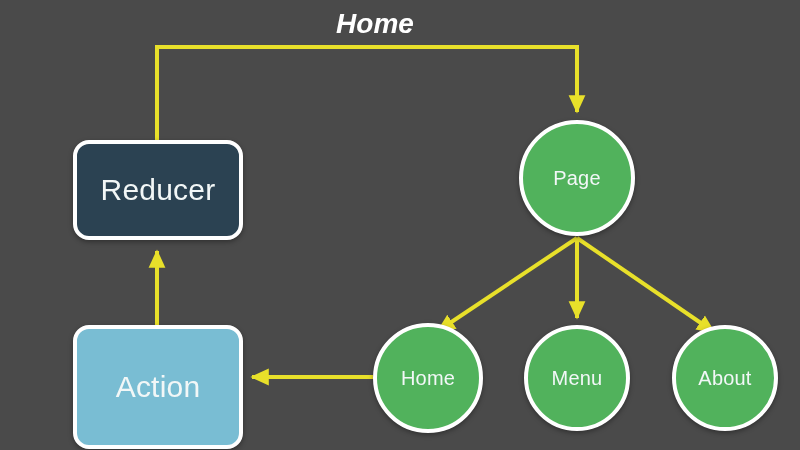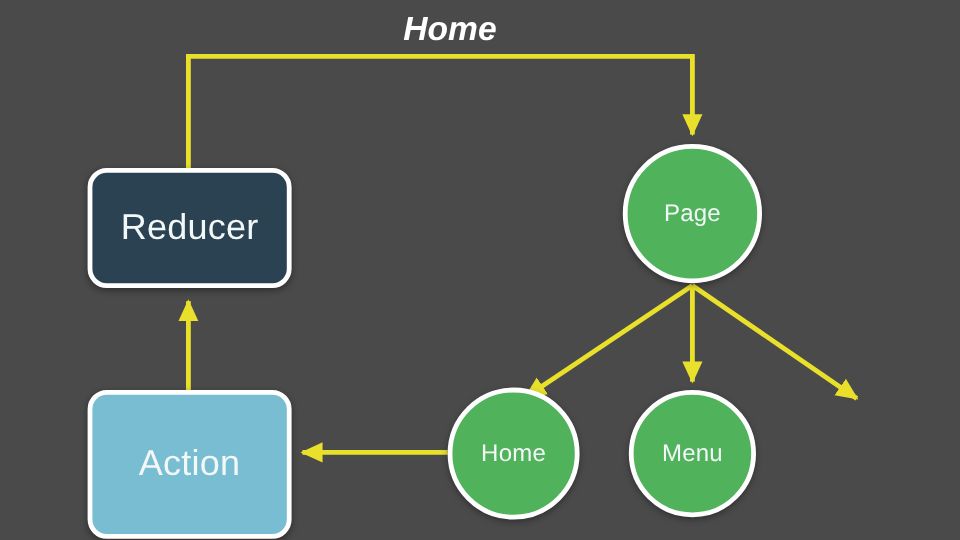--- a/index.html
+++ b/index.html
@@ -155,14 +155,17 @@
   </div>
 
   <div class="node circle-node" id="node-menu">
     <span class="node-label label-circle">Home</span>
   </div>
 
   <div class="node circle-node" id="node-home">
     <span class="node-label label-circle">Menu</span>
   </div>
 
+  <div class="node circle-node" id="node-about">
+    <span class="node-label label-circle">About</span>
+  </div>
 
 </div>
 
 </body></html>

